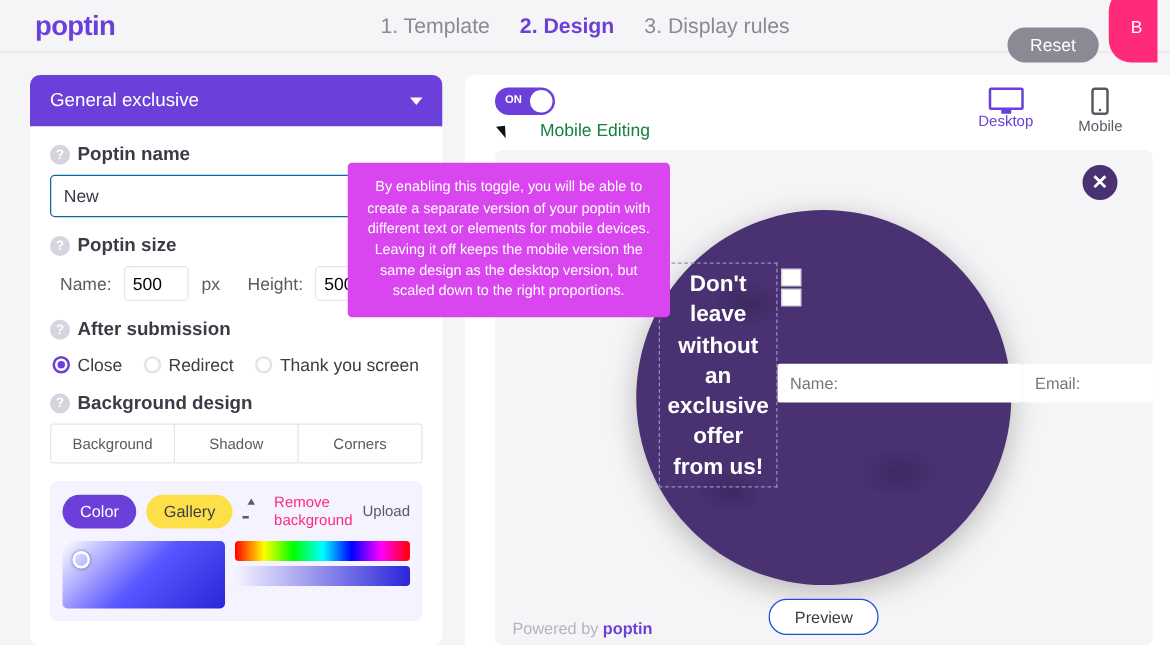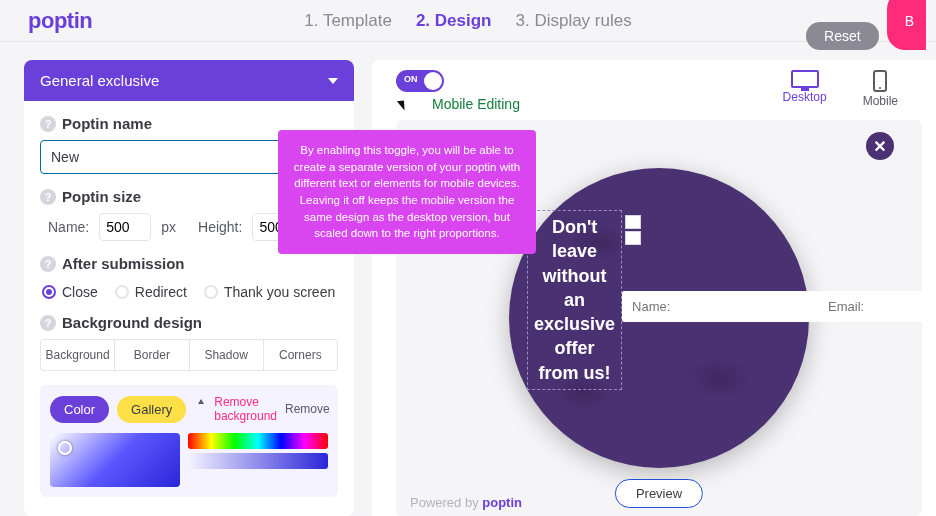--- a/index.html
+++ b/index.html
@@ -154,31 +154,30 @@
         </div>
       </div>
 
       <div class="field-row">
         <div class="label-with-help">
           <span class="help-ic">?</span>
           <span>Background design</span>
         </div>
         <div class="tabs">
           <div class="tab">Background</div>
-          <div class="tab">Border</div>
           <div class="tab">Shadow</div>
           <div class="tab">Corners</div>
         </div>
         <div class="bg-controls">
           <div class="bg-top">
             <span class="chip active">Color</span>
             <span class="chip inactive">Gallery</span>
             <span class="upload-ic"></span>
             <span class="remove-bg">Remove background</span>
-            <span class="upload-link">Remove</span>
+            <span class="upload-link">Upload</span>
           </div>
           <div class="color-row">
             <div class="grad-box"></div>
             <div class="hue-box">
               <div class="hue"></div>
               <div class="alpha"></div>
             </div>
           </div>
         </div>
       </div>

